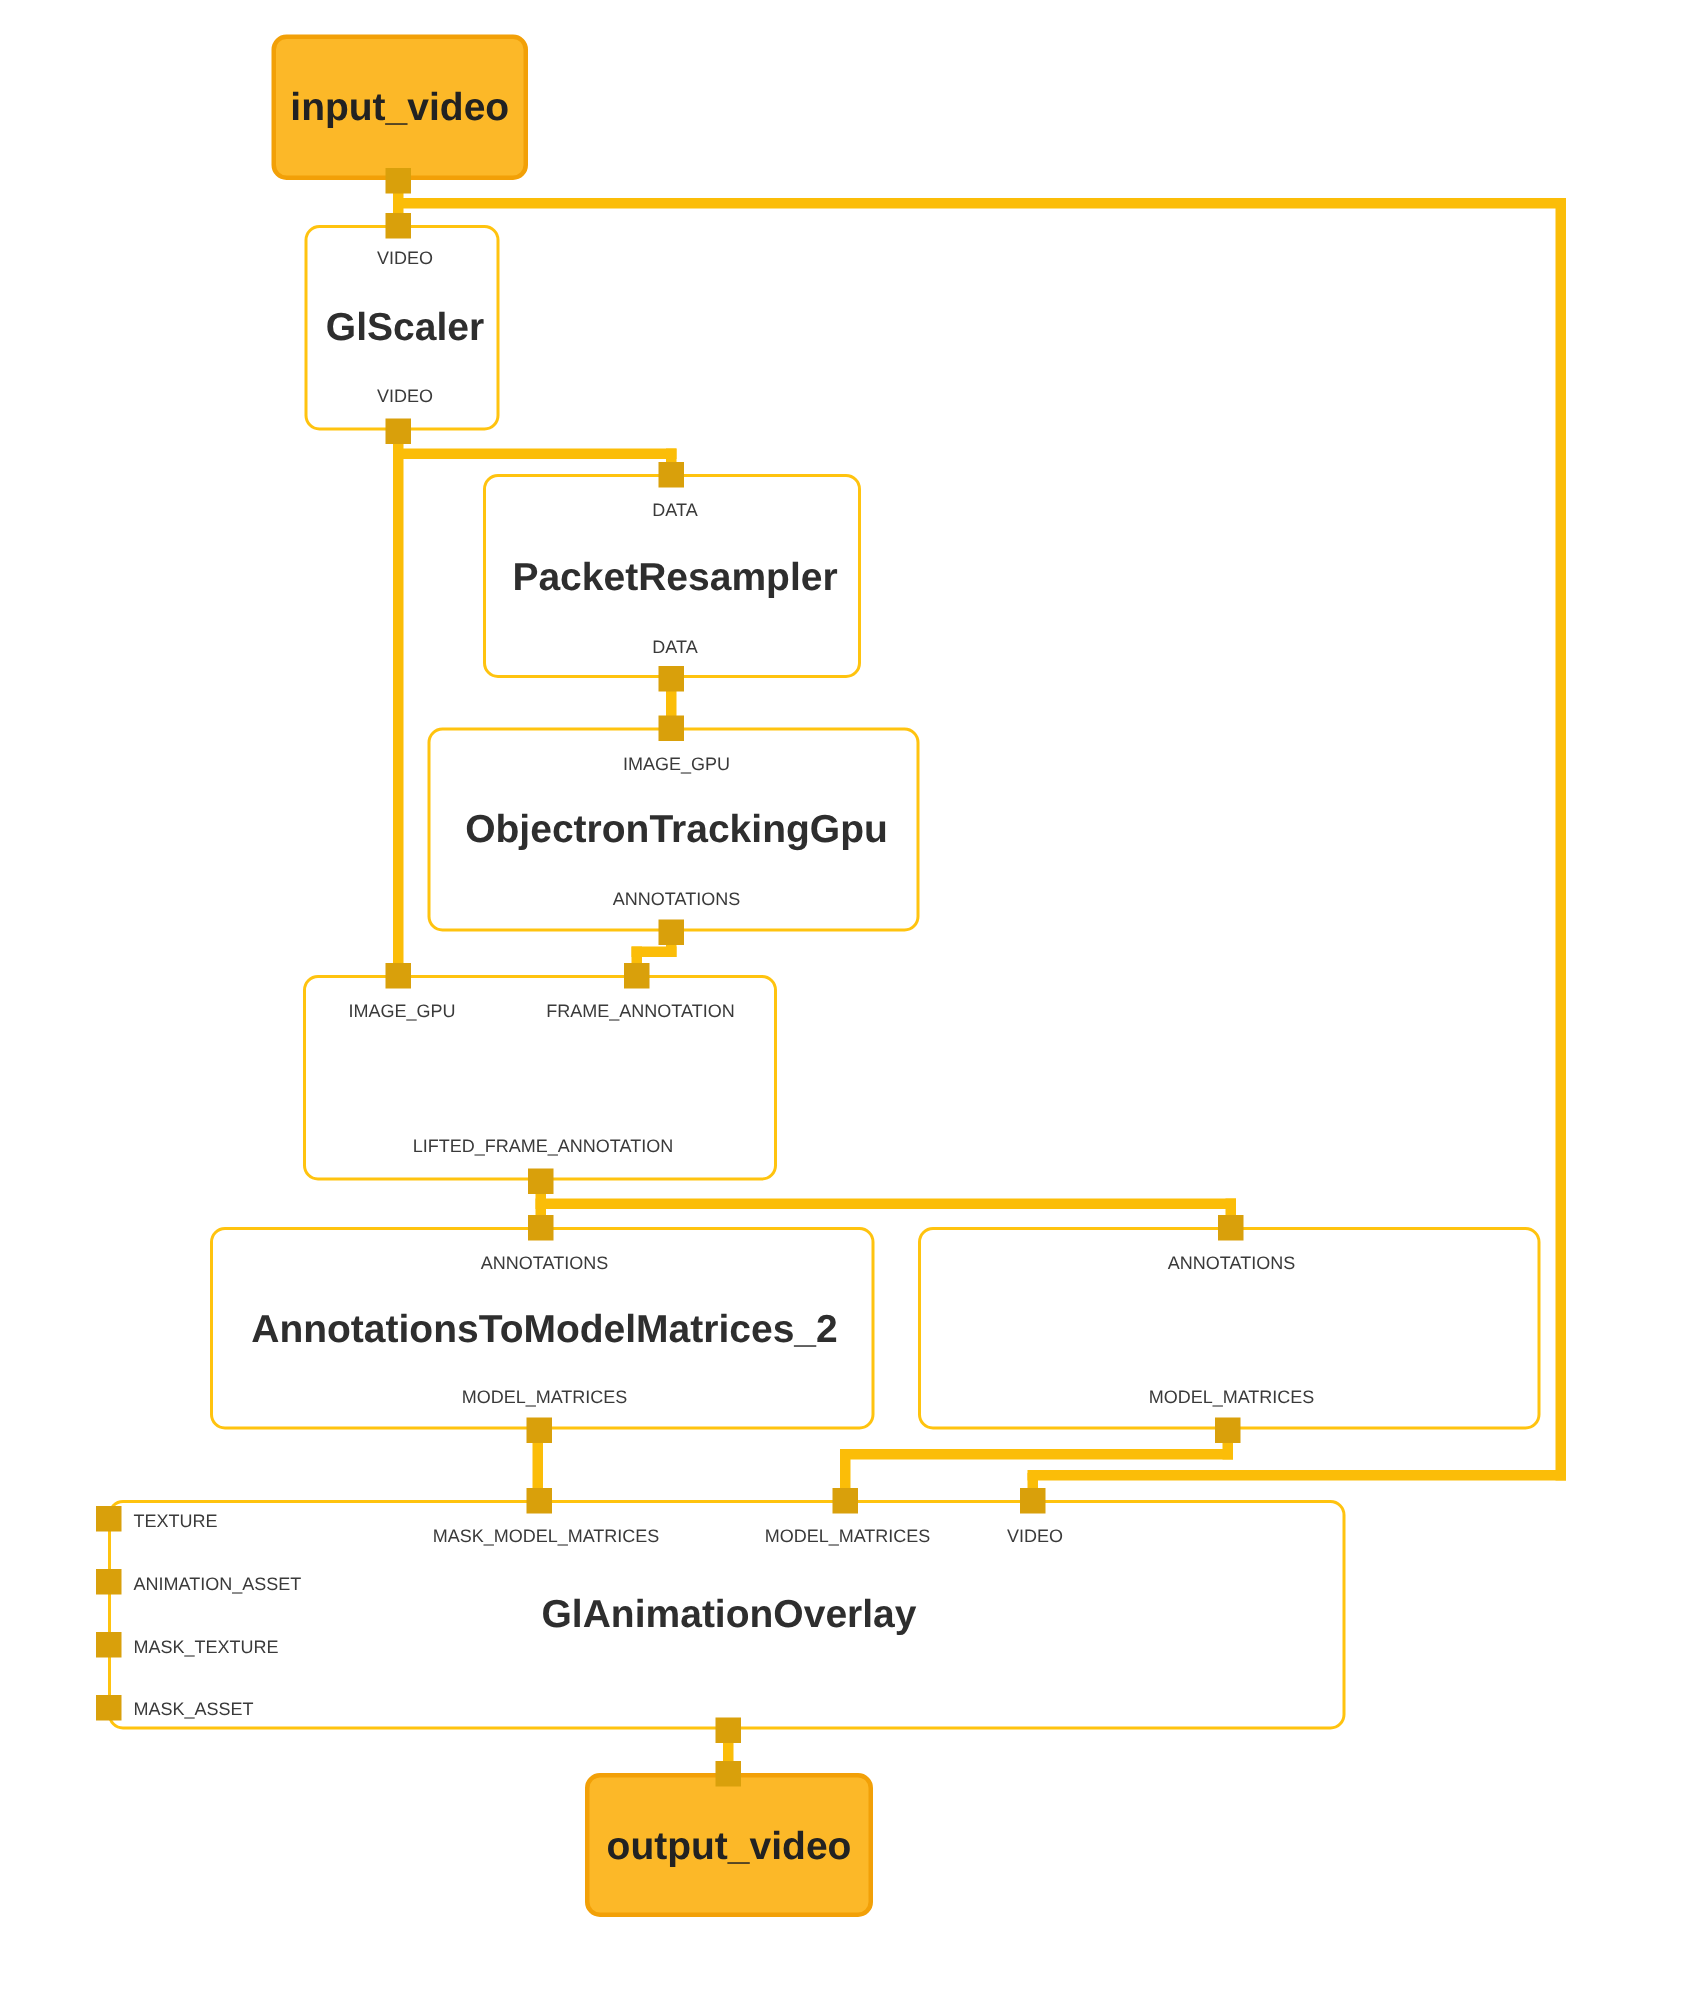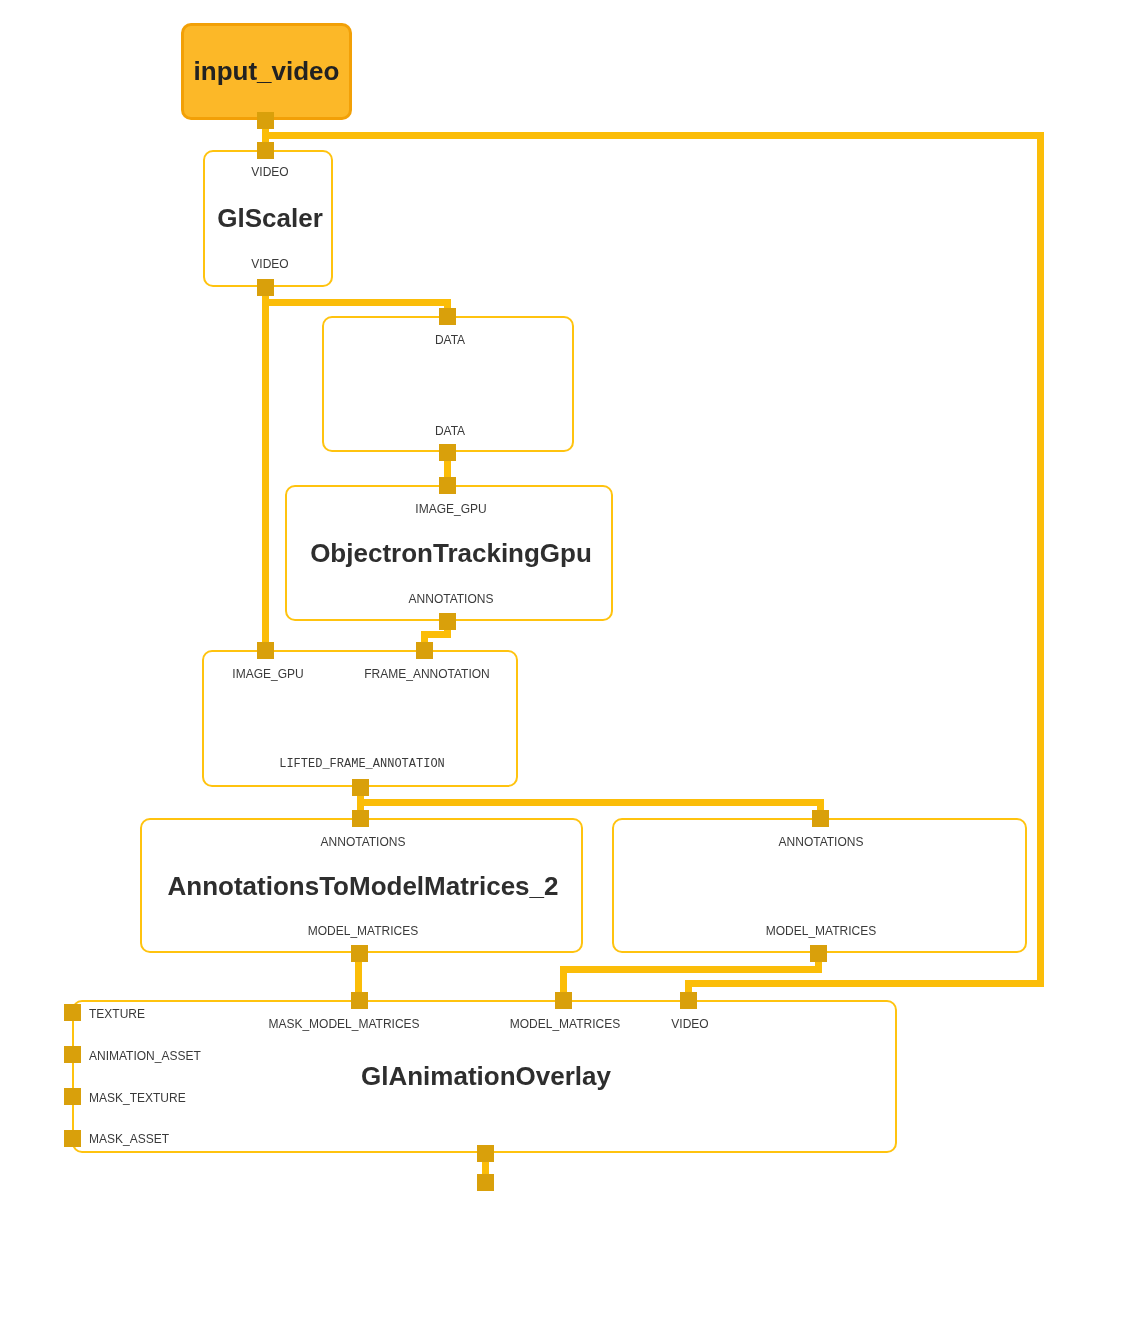--- a/index.html
+++ b/index.html
@@ -77,57 +77,61 @@
   </div>
 
   <div class="node" style="left:203px;top:150px;width:130px;height:137px;">
     <span class="label" style="left:65px;top:20px;">VIDEO</span>
     <span class="title" style="left:65px;top:66px;">GlScaler</span>
     <span class="label" style="left:65px;top:112px;">VIDEO</span>
   </div>
 
   <div class="node" style="left:322px;top:316px;width:252px;height:136px;">
     <span class="label" style="left:126px;top:22px;">DATA</span>
+    <span class="title" style="left:126px;top:67px;">PacketResampler</span>
     <span class="label" style="left:126px;top:113px;">DATA</span>
   </div>
 
   <div class="node" style="left:285px;top:485px;width:328px;height:136px;">
     <span class="label" style="left:164px;top:22px;">IMAGE_GPU</span>
     <span class="title" style="left:164px;top:66px;">ObjectronTrackingGpu</span>
     <span class="label" style="left:164px;top:112px;">ANNOTATIONS</span>
   </div>
 
   <div class="node" style="left:202px;top:650px;width:316px;height:137px;">
     <span class="label" style="left:64px;top:22px;">IMAGE_GPU</span>
     <span class="label" style="left:223px;top:22px;">FRAME_ANNOTATION</span>
-    <span class="label" style="left:158px;top:112px;font-family:Liberation Mono, monospace;">LIFTED_FRAME_ANNOTATION</span>
+    <span class="label" style="left:158px;top:112px;">LIFTED_FRAME_ANNOTATION</span>
   </div>
 
   <div class="node" style="left:140px;top:818px;width:443px;height:135px;">
     <span class="label" style="left:221px;top:22px;">ANNOTATIONS</span>
     <span class="title" style="left:221px;top:66px;">AnnotationsToModelMatrices_2</span>
     <span class="label" style="left:221px;top:111px;">MODEL_MATRICES</span>
   </div>
 
   <div class="node" style="left:612px;top:818px;width:415px;height:135px;">
     <span class="label" style="left:207px;top:22px;">ANNOTATIONS</span>
     <span class="label" style="left:207px;top:111px;">MODEL_MATRICES</span>
   </div>
 
   <div class="node" style="left:72px;top:1000px;width:825px;height:153px;">
     <span class="label left-align" style="left:15px;top:12px;">TEXTURE</span>
     <span class="label left-align" style="left:15px;top:54px;">ANIMATION_ASSET</span>
     <span class="label left-align" style="left:15px;top:96px;">MASK_TEXTURE</span>
     <span class="label left-align" style="left:15px;top:137px;">MASK_ASSET</span>
-    <span class="label" style="left:270px;top:22px;">MASK_MODEL_MATRICES</span>
+    <span class="label" style="left:290px;top:22px;">MASK_MODEL_MATRICES</span>
     <span class="label" style="left:491px;top:22px;">MODEL_MATRICES</span>
     <span class="label" style="left:616px;top:22px;">VIDEO</span>
     <span class="title" style="left:412px;top:74px;">GlAnimationOverlay</span>
   </div>
 
+  <div class="io-node" style="left:390px;top:1182px;width:192px;height:96px;">
+    <span>output_video</span>
+  </div>
 
   <div class="port" style="left:257px;top:112px;"></div>
   <div class="port" style="left:257px;top:142px;"></div>
   <div class="port" style="left:257px;top:279px;"></div>
   <div class="port" style="left:439px;top:308px;"></div>
   <div class="port" style="left:439px;top:444px;"></div>
   <div class="port" style="left:439px;top:477px;"></div>
   <div class="port" style="left:439px;top:613px;"></div>
   <div class="port" style="left:257px;top:642px;"></div>
   <div class="port" style="left:416px;top:642px;"></div>

